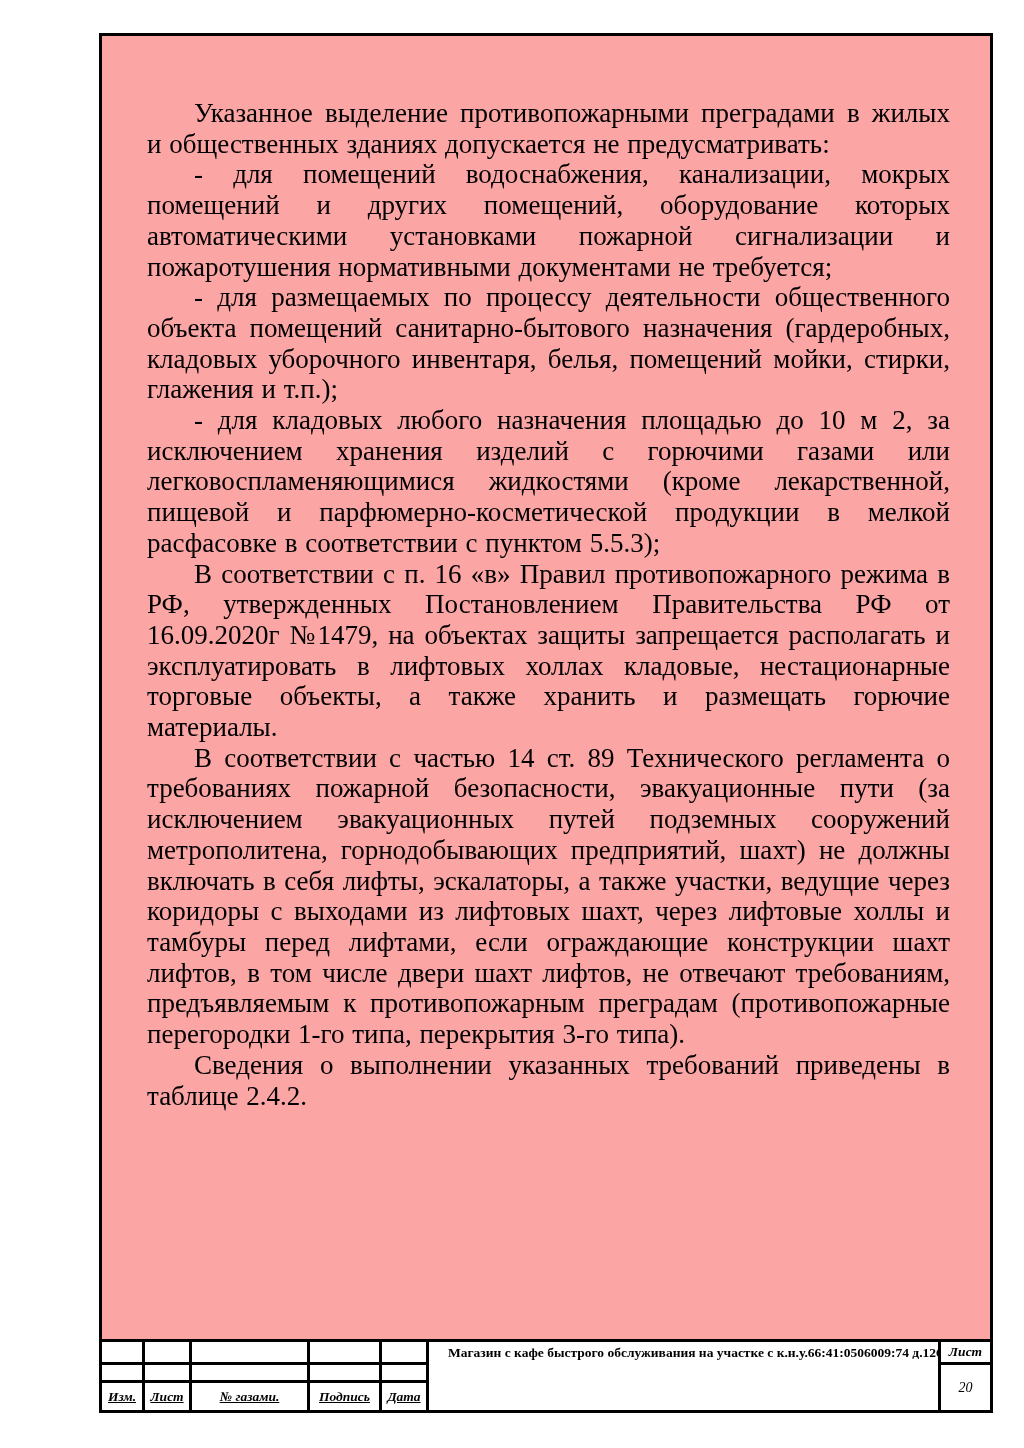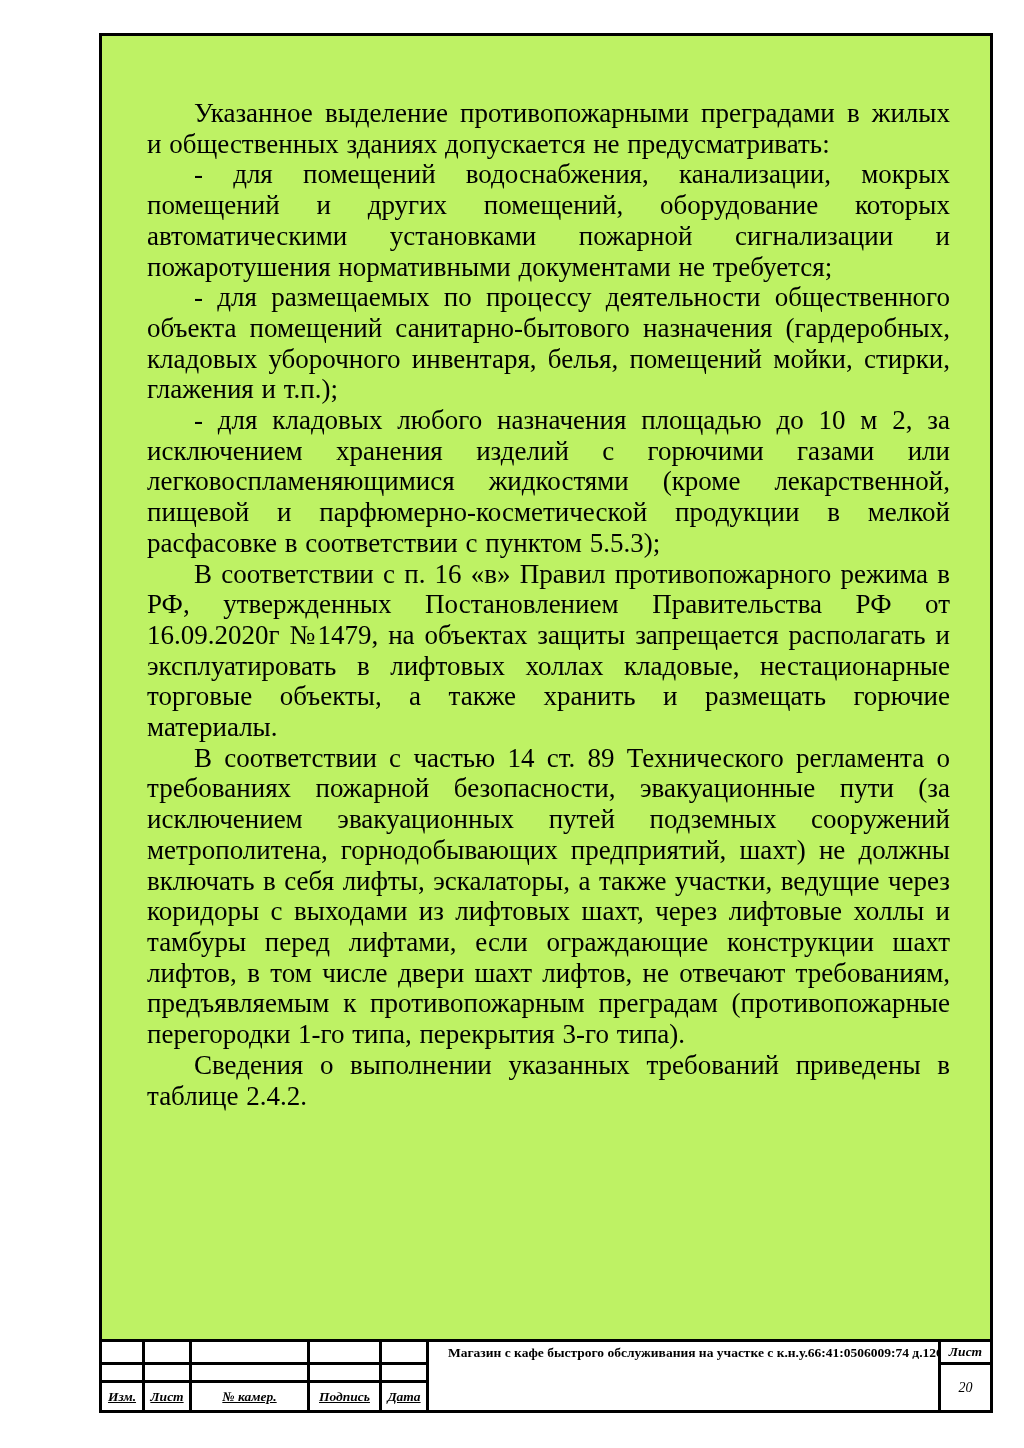--- a/index.html
+++ b/index.html
@@ -15,21 +15,21 @@
     color: #000000;
   }
   .frame {
     position: absolute;
     left: 99px;
     top: 33px;
     width: 894px;
     height: 1380px;
     border: 3px solid #000000;
     box-sizing: border-box;
-    background: #bef264;
+    background: #fca5a5;
   }
   .content {
     position: absolute;
     left: 45px;
     right: 40px;
     top: 62px;
   }
   .content p {
     margin: 0;
     font-size: 27px;
@@ -132,21 +132,21 @@
     <div class="c r1"></div>
     <div class="c r1"></div>
     <div class="c r1"></div>
     <div class="c r2"></div>
     <div class="c r2"></div>
     <div class="c r2"></div>
     <div class="c r2"></div>
     <div class="c r2"></div>
     <div class="c r3">Изм.</div>
     <div class="c r3">Лист</div>
-    <div class="c r3">№ камер.</div>
+    <div class="c r3">№ газами.</div>
     <div class="c r3">Подпись</div>
     <div class="c r3">Дата</div>
   </div>
   <div class="tb-doc">Магазин с кафе быстрого обслуживания на участке с к.н.у.66:41:0506009:74 д.126/2</div>
   <div class="tb-sheet">
     <div class="tb-sheet-header">Лист</div>
     <div class="tb-sheet-num">20</div>
   </div>
 </div>
 

